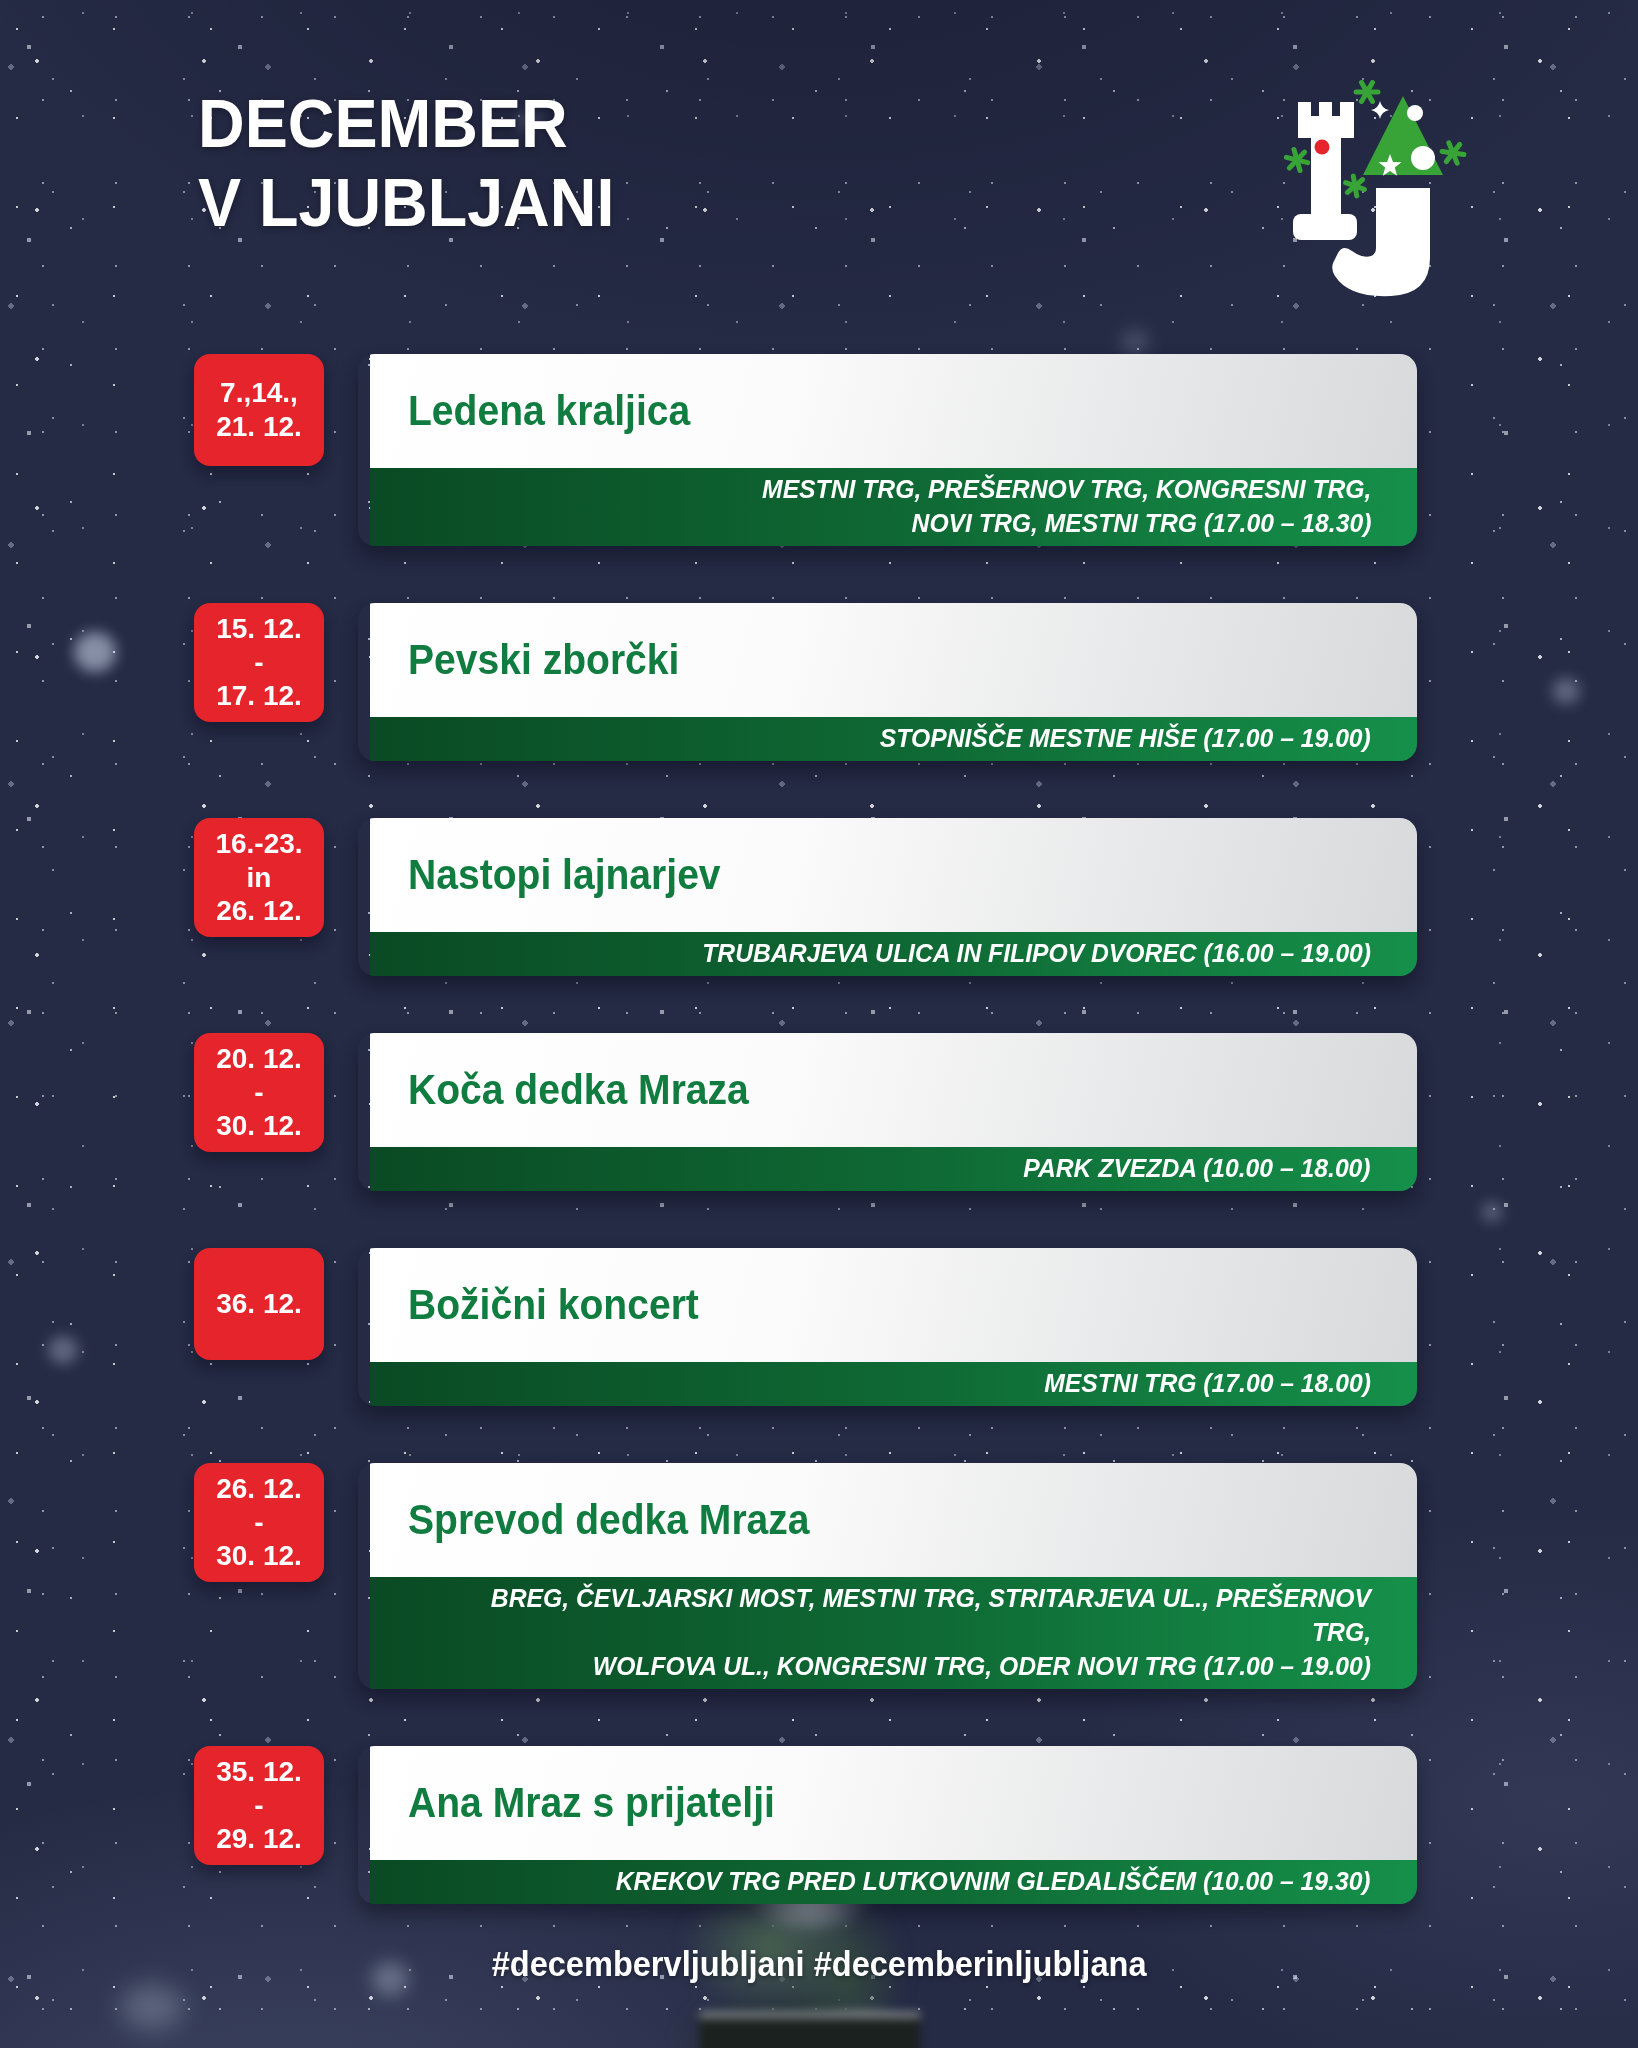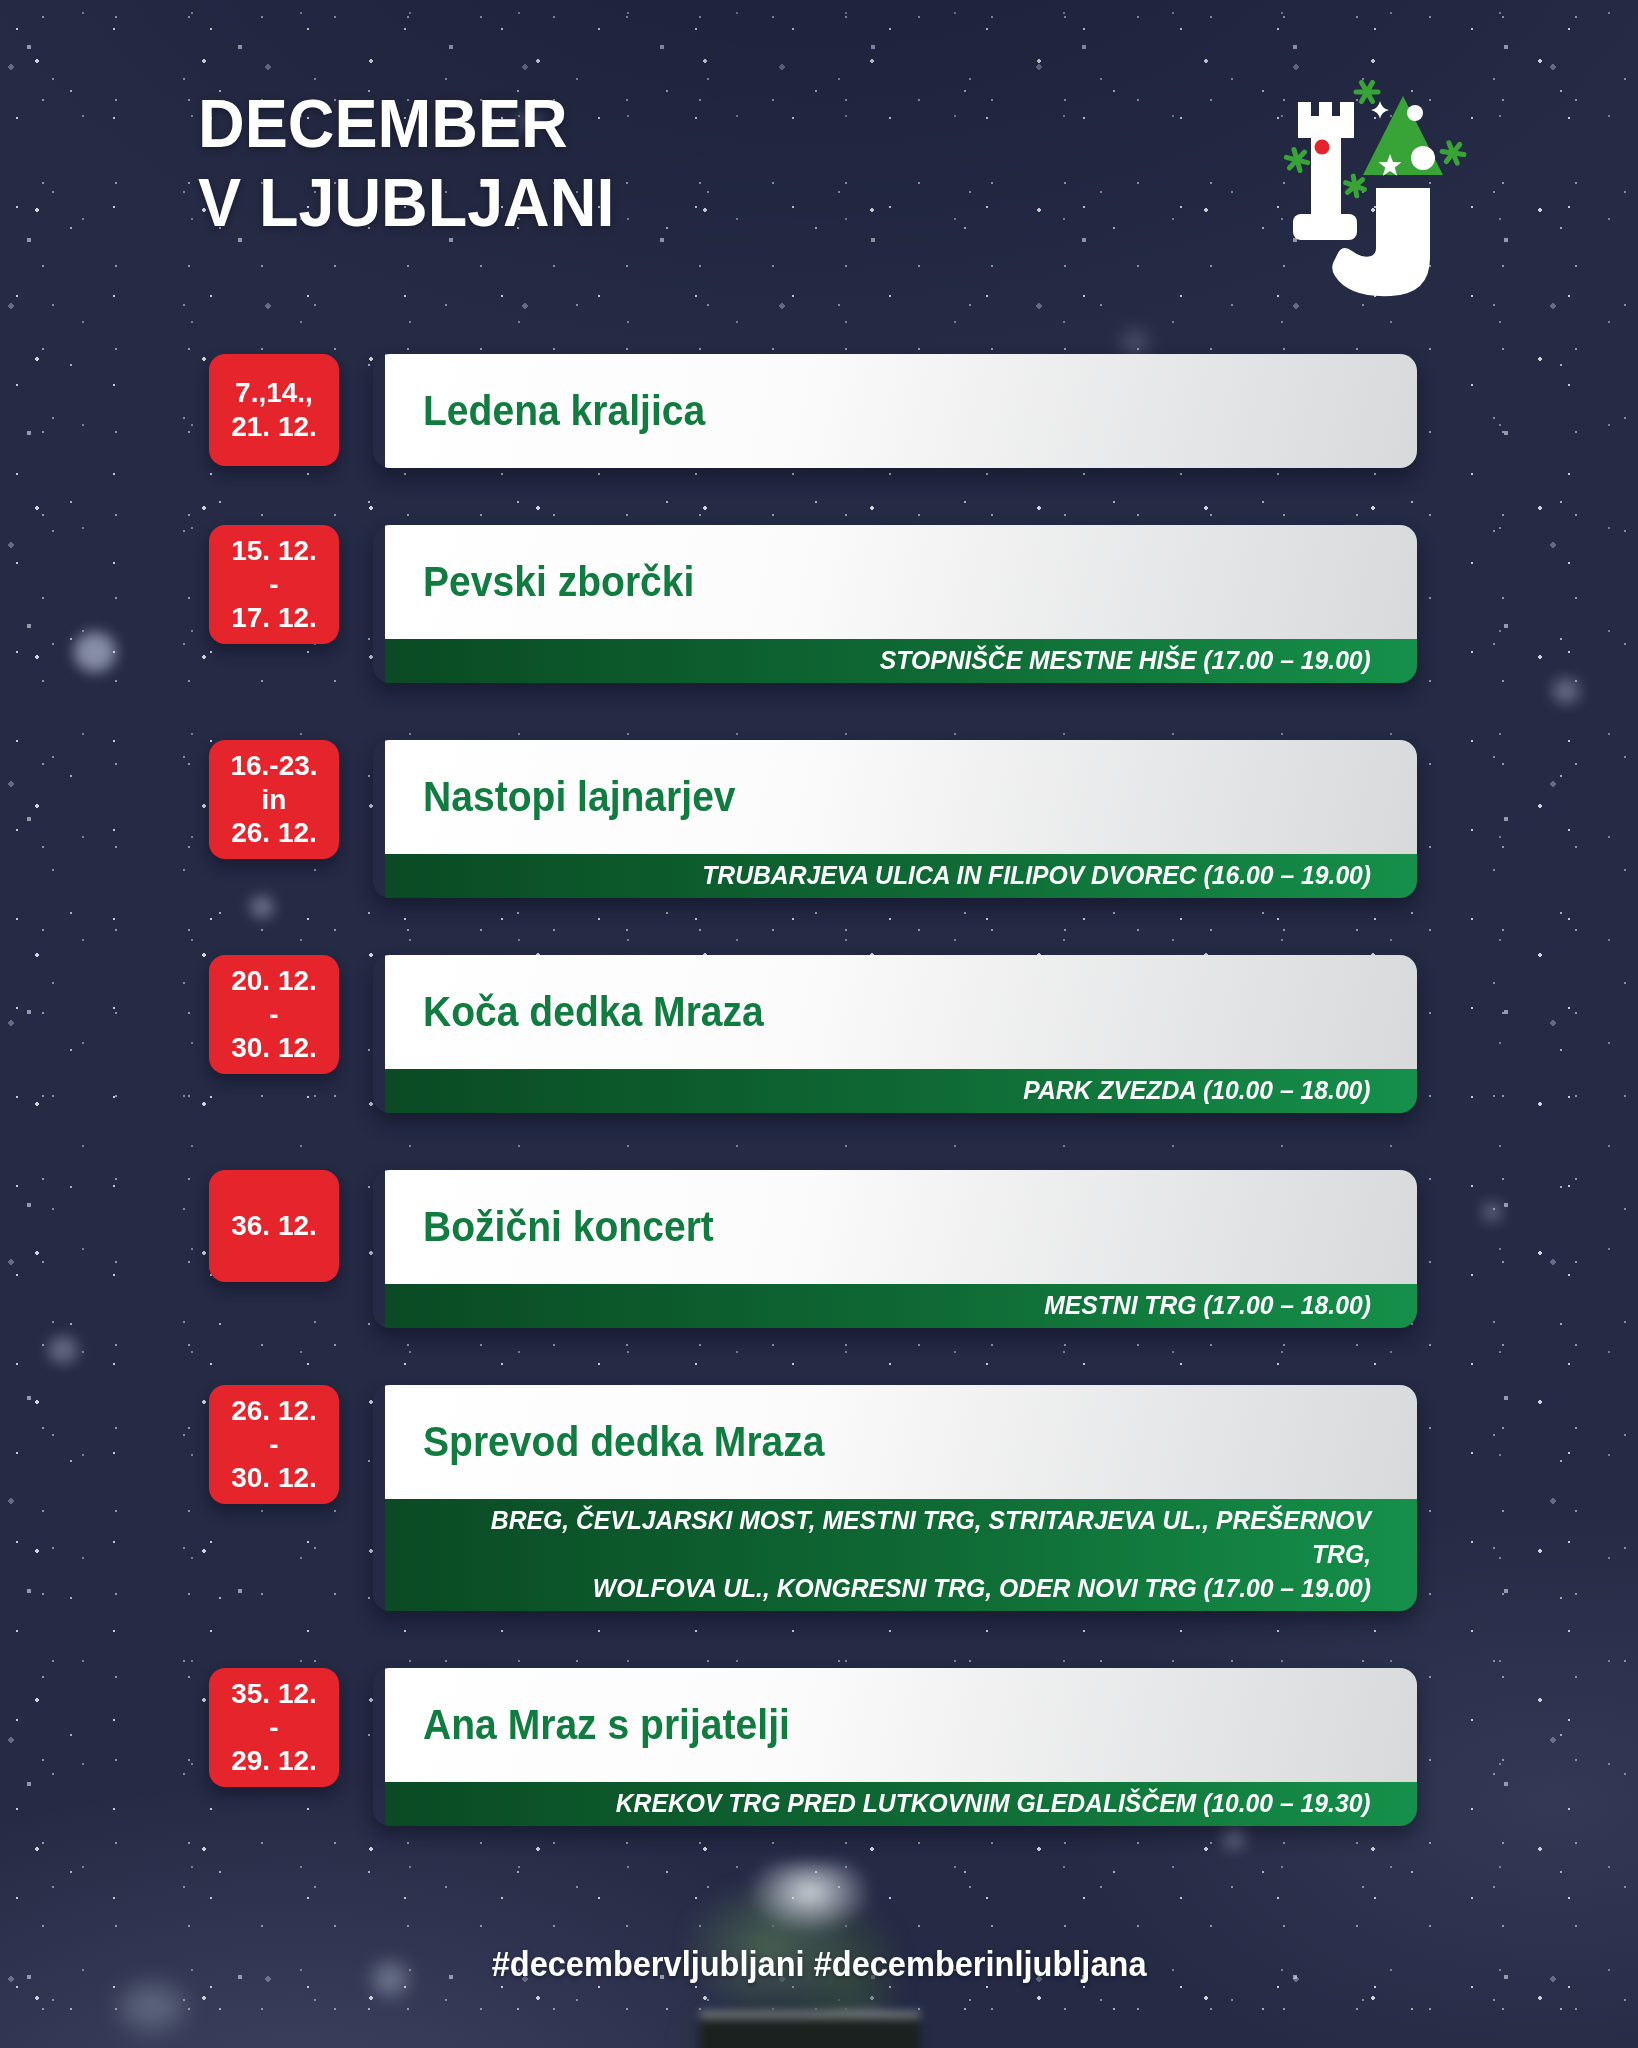--- a/index.html
+++ b/index.html
@@ -60,21 +60,20 @@
   .logo{position:absolute;left:1283px;top:80px;width:190px;height:235px;}
 
   .events{position:absolute;left:194px;top:354px;width:1223px;}
   .event-row{display:flex;align-items:flex-start;gap:34px;margin-bottom:57px;}
   .date-badge{
     flex:0 0 130px;min-height:112px;box-sizing:border-box;padding:9px 4px;
     background:#e5242c;border-radius:16px;
     display:flex;align-items:center;justify-content:center;text-align:center;
     color:#fff;font-weight:700;font-size:28px;line-height:1.2;white-space:pre-line;
     box-shadow:0 8px 14px rgba(8,10,24,.4);
-    margin-left:15px;
   }
   .event-card{
     flex:1;border-radius:17px;overflow:hidden;
     box-shadow:0 10px 18px rgba(8,10,24,.45);
     padding-left:12px;
   }
   .card-top{
     height:114px;display:flex;align-items:center;padding-left:38px;
     background:linear-gradient(103deg,#ffffff 0%,#fbfbfb 40%,#d8d9db 100%);
   }
@@ -166,20 +165,24 @@
 
   <div class="events">
 
     <div class="event-row">
       <div class="date-badge">7.,14.,
 21. 12.</div>
       <div class="event-card">
         <div class="card-top">
           <span class="event-title">Ledena kraljica</span>
         </div>
+        <div class="location-banner">
+          <span>MESTNI TRG, PREŠERNOV TRG, KONGRESNI TRG,
+NOVI TRG, MESTNI TRG (17.00 – 18.30)</span>
+        </div>
       </div>
     </div>
 
     <div class="event-row">
       <div class="date-badge">15. 12.
 -
 17. 12.</div>
       <div class="event-card">
         <div class="card-top">
           <span class="event-title">Pevski zborčki</span>

